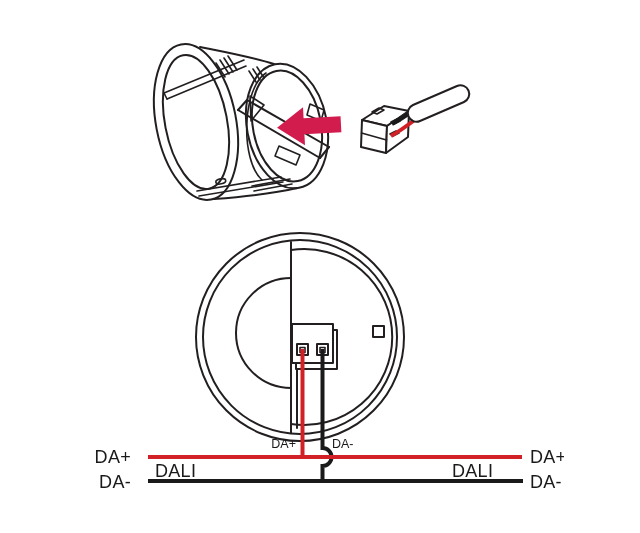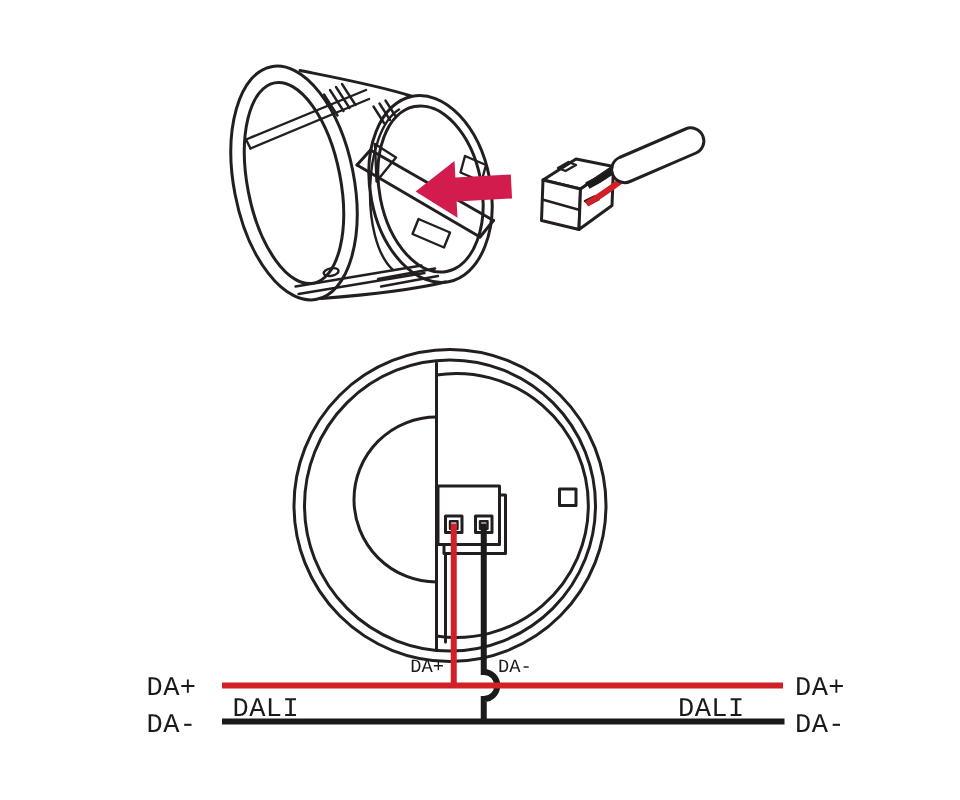--- a/index.html
+++ b/index.html
@@ -7,21 +7,21 @@
     --wire-black:#1a1a1a;
     --arrow-red:#d21c4e;
     --line-art:#231f20;
   }
   html,body{margin:0;padding:0;background:#ffffff;}
   .stage{
     position:relative;
     width:564px;height:533px;
     background:#ffffff;
     overflow:hidden;
-    font-family:Liberation Mono, monospace;
+    font-family:Liberation Sans, sans-serif;
   }
   svg{display:block;}
   .la{fill:none;stroke:var(--line-art);stroke-width:2;stroke-linecap:round;stroke-linejoin:round;}
   .la-thin{fill:none;stroke:var(--line-art);stroke-width:1.6;stroke-linecap:round;stroke-linejoin:round;}
   .la-fill{fill:#ffffff;stroke:var(--line-art);stroke-width:2;stroke-linejoin:round;}
   .wire-red{fill:none;stroke:var(--wire-red);stroke-width:4;stroke-linecap:butt;}
   .wire-black{fill:none;stroke:var(--wire-black);stroke-width:4;stroke-linecap:butt;}
   .bus-red{fill:none;stroke:var(--wire-red);stroke-width:4;}
   .bus-black{fill:none;stroke:var(--wire-black);stroke-width:4;}
   .arrow{fill:var(--arrow-red);stroke:none;}

